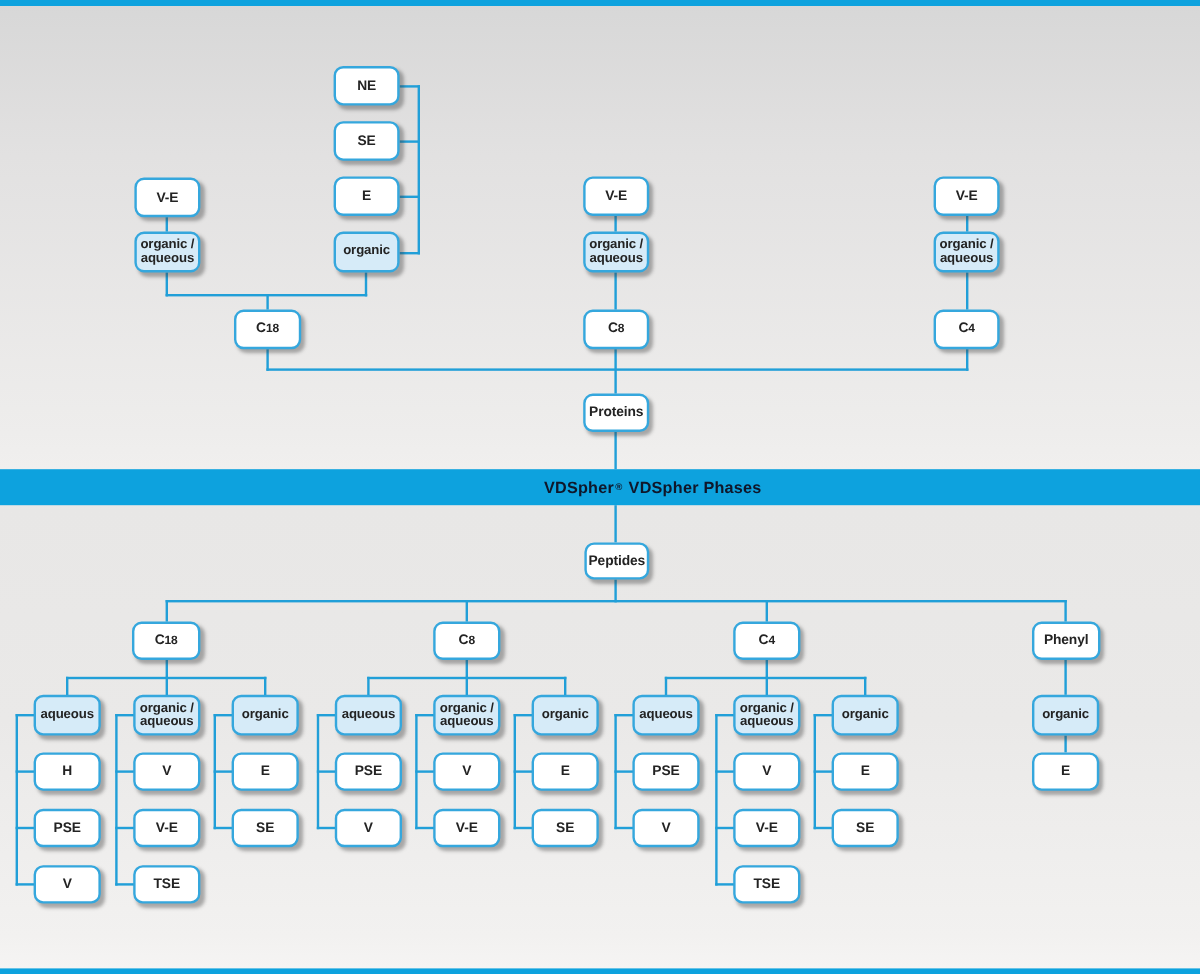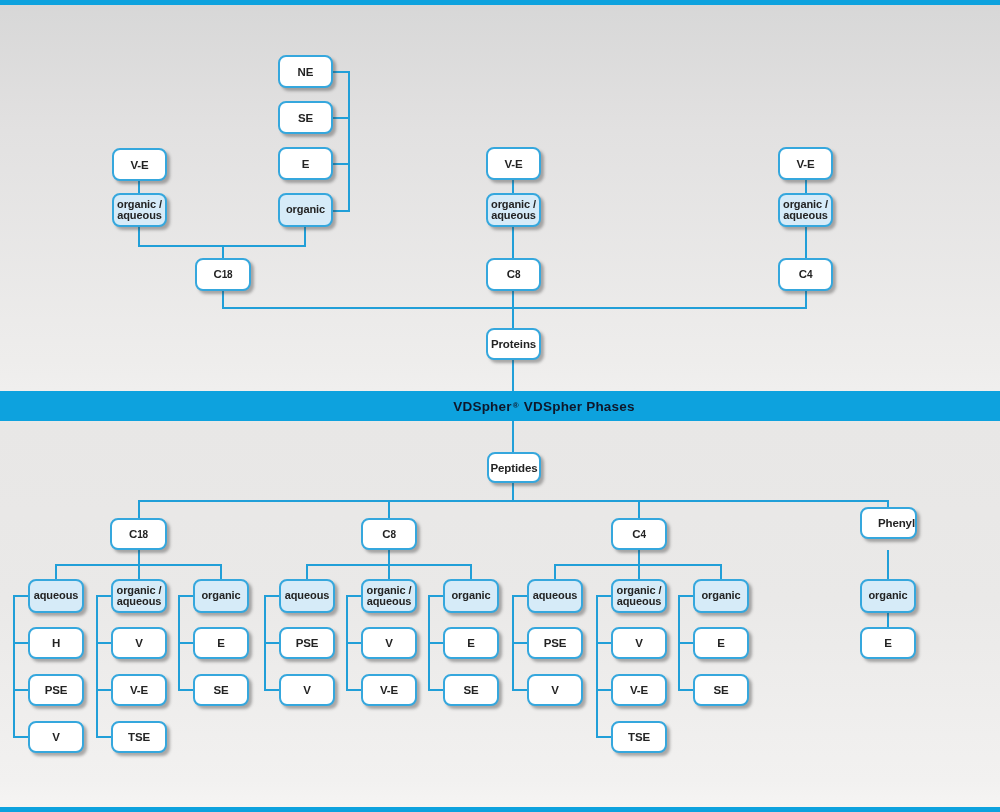--- a/index.html
+++ b/index.html
@@ -212,21 +212,21 @@
 
   <div class="node" style="left:110px;top:518px;width:57px;height:32px;">
       <span><span>C</span><span class="pnum">18</span></span>
     </div>
   <div class="node" style="left:361px;top:518px;width:56px;height:32px;">
       <span><span>C</span><span class="pnum">8</span></span>
     </div>
   <div class="node" style="left:611px;top:518px;width:56px;height:32px;">
       <span><span>C</span><span class="pnum">4</span></span>
     </div>
-  <div class="node" style="left:860px;top:507px;width:57px;height:32px;align-items:flex-end;">
+  <div class="node" style="left:860px;top:518px;width:57px;height:32px;">
       <span><span>Phenyl</span><span class="pnum"></span></span>
     </div>
 
   <div class="node cat" style="left:28px;top:579px;">
       <span>aqueous</span>
     </div>
   <div class="node" style="left:28px;top:627px;height:32px;">
       <span>H</span>
     </div>
   <div class="node" style="left:28px;top:674px;height:32px;">

